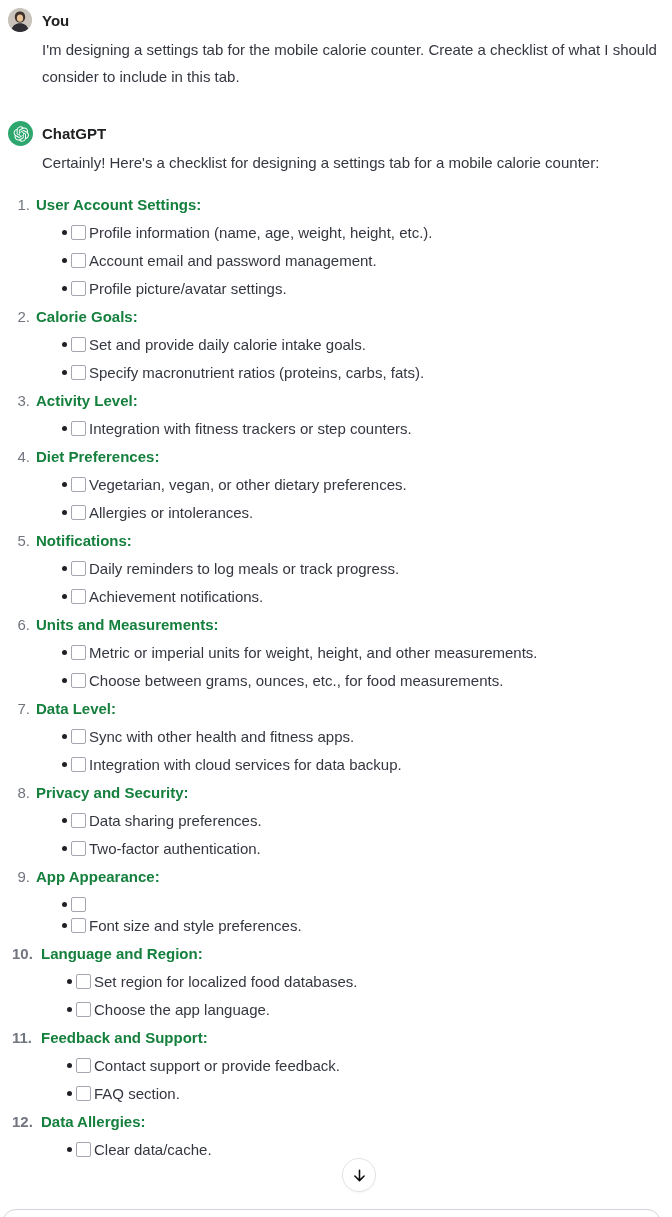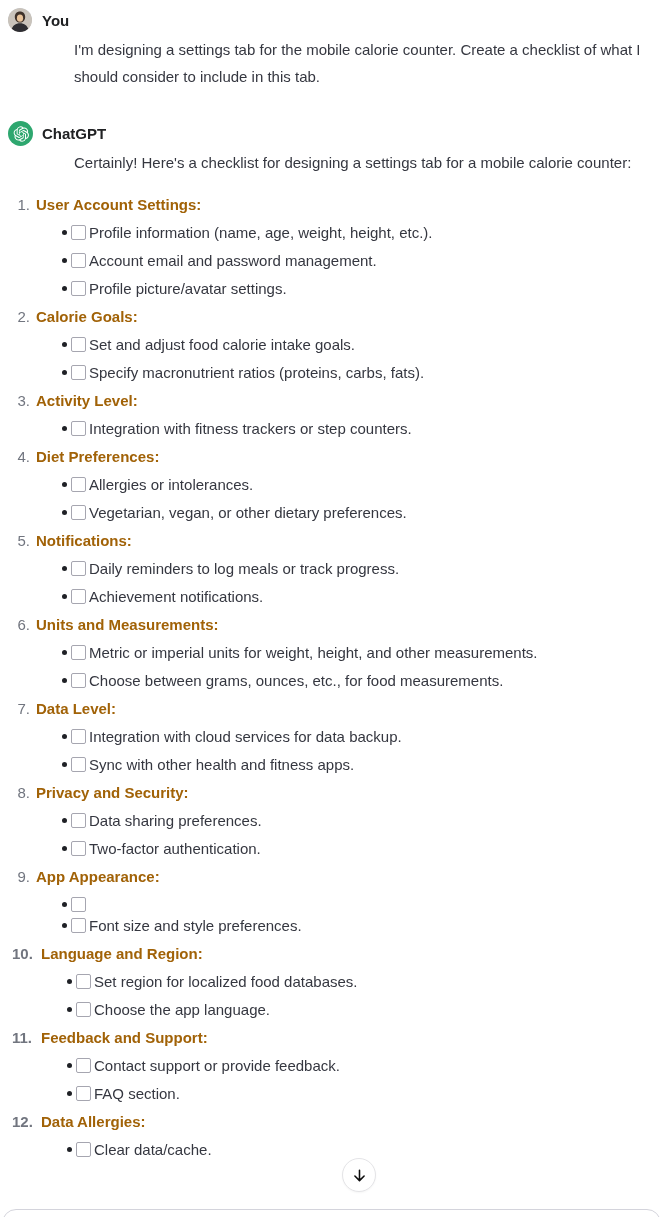--- a/index.html
+++ b/index.html
@@ -10,27 +10,27 @@
   .message.user { padding:8px 12px 0 8px; }
   .message.assistant { padding:31px 12px 0 8px; }
 
   .avatar { flex:none; width:24px; height:24px; border-radius:50%; overflow:hidden; margin-right:10px; }
   .avatar.gpt { width:25px; height:25px; margin-right:9px; background:#2ea76f;
     display:flex; align-items:center; justify-content:center; }
   .avatar.photo { background:linear-gradient(180deg,#cfd4d8 0%,#b9b3ac 100%); position:relative; }
 
   .content { flex:1; min-width:0; padding-top:2px; }
   .sender { font-weight:700; font-size:15px; line-height:22px; color:#202123; }
-  .msg-text { margin-top:4px; font-size:15px; line-height:27px; max-width:616px;margin-left:32px; }
+  .msg-text { margin-top:4px; font-size:15px; line-height:27px; max-width:616px; }
 
   ol.checklist { list-style:none; margin:15px 0 0 -30px; }
   .sec-head { display:flex; line-height:28px; font-size:15px; }
   .sec-num { flex:none; width:24px; text-align:right; padding-right:6px; color:#71757f; }
   li.shift .sec-num { padding-right:11px; width:29px;font-weight:bold; }
-  .sec-title { font-weight:700; color:#a16207; }
+  .sec-title { font-weight:700; color:#15803d; }
 
   .bullet-row { display:flex; align-items:flex-start; padding-left:50px; line-height:28px; font-size:15px; }
   li.shift .bullet-row { padding-left:55px; }
   .dot { flex:none; width:5px; height:5px; border-radius:50%; background:#1f2126; margin:11px 4px 0 0; }
   .checkbox { flex:none; width:15px; height:15px; border:1px solid #a6a6b0; border-radius:2px;
     background:#fff; margin:6px 0 0 0; }
   .bullet-label { margin-left:3px; }
 
   .scroll-btn { position:absolute; left:342px; top:1158px; width:34px; height:34px; border-radius:50%;
     background:#ffffff; border:1px solid #e4e4e7; box-shadow:0 1px 2px rgba(0,0,0,0.04);
@@ -91,21 +91,21 @@
   </div>
         </li>
         <li>
     <div class="sec-head">
       <span class="sec-num">2.</span>
       <span class="sec-title">Calorie Goals:</span>
     </div>
   <div class="bullet-row">
     <span class="dot"></span>
     <span class="checkbox"></span>
-    <span class="bullet-label">Set and adjust food calorie intake goals.</span>
+    <span class="bullet-label">Set and provide daily calorie intake goals.</span>
   </div>
           <div class="bullet-row">
     <span class="dot"></span>
     <span class="checkbox"></span>
     <span class="bullet-label">Specify macronutrient ratios (proteins, carbs, fats).</span>
   </div>
         </li>
         <li>
     <div class="sec-head">
       <span class="sec-num">3.</span>
@@ -118,26 +118,26 @@
   </div>
         </li>
         <li>
     <div class="sec-head">
       <span class="sec-num">4.</span>
       <span class="sec-title">Diet Preferences:</span>
     </div>
   <div class="bullet-row">
     <span class="dot"></span>
     <span class="checkbox"></span>
+    <span class="bullet-label">Vegetarian, vegan, or other dietary preferences.</span>
+  </div>
+          <div class="bullet-row">
+    <span class="dot"></span>
+    <span class="checkbox"></span>
     <span class="bullet-label">Allergies or intolerances.</span>
-  </div>
-          <div class="bullet-row">
-    <span class="dot"></span>
-    <span class="checkbox"></span>
-    <span class="bullet-label">Vegetarian, vegan, or other dietary preferences.</span>
   </div>
         </li>
         <li>
     <div class="sec-head">
       <span class="sec-num">5.</span>
       <span class="sec-title">Notifications:</span>
     </div>
   <div class="bullet-row">
     <span class="dot"></span>
     <span class="checkbox"></span>
@@ -166,26 +166,26 @@
   </div>
         </li>
         <li>
     <div class="sec-head">
       <span class="sec-num">7.</span>
       <span class="sec-title">Data Level:</span>
     </div>
   <div class="bullet-row">
     <span class="dot"></span>
     <span class="checkbox"></span>
+    <span class="bullet-label">Sync with other health and fitness apps.</span>
+  </div>
+          <div class="bullet-row">
+    <span class="dot"></span>
+    <span class="checkbox"></span>
     <span class="bullet-label">Integration with cloud services for data backup.</span>
-  </div>
-          <div class="bullet-row">
-    <span class="dot"></span>
-    <span class="checkbox"></span>
-    <span class="bullet-label">Sync with other health and fitness apps.</span>
   </div>
         </li>
         <li>
     <div class="sec-head">
       <span class="sec-num">8.</span>
       <span class="sec-title">Privacy and Security:</span>
     </div>
   <div class="bullet-row">
     <span class="dot"></span>
     <span class="checkbox"></span>

